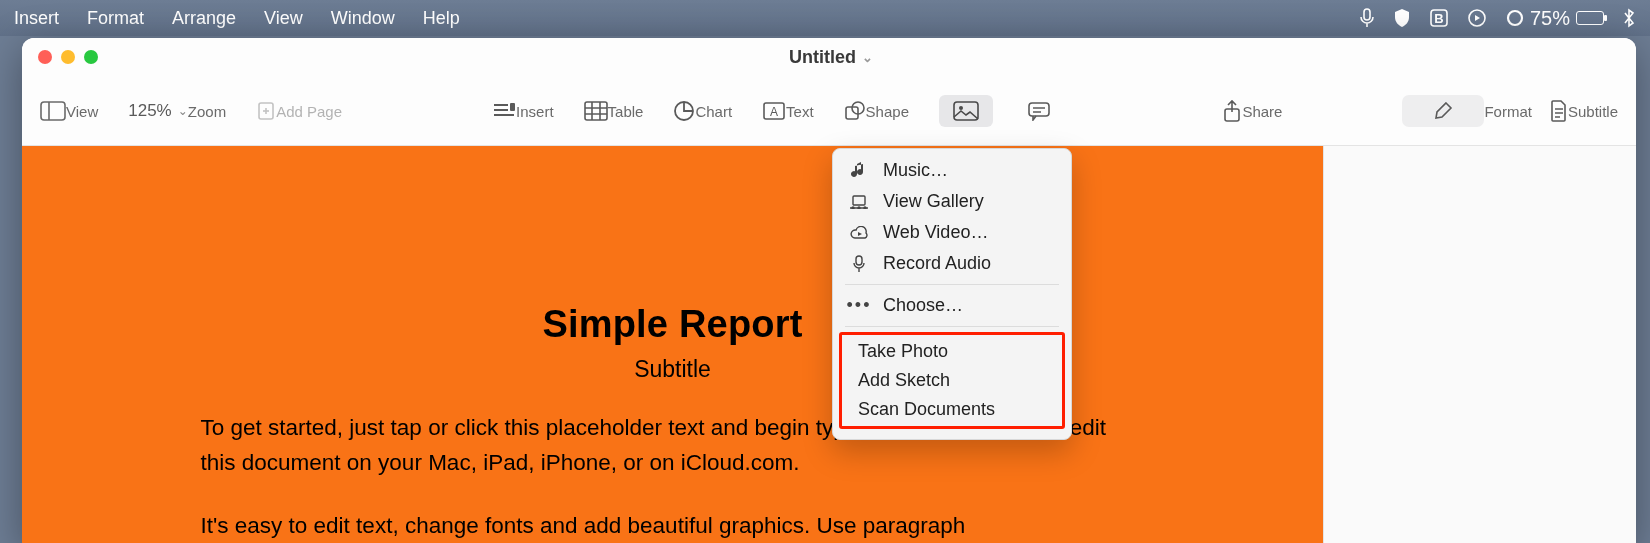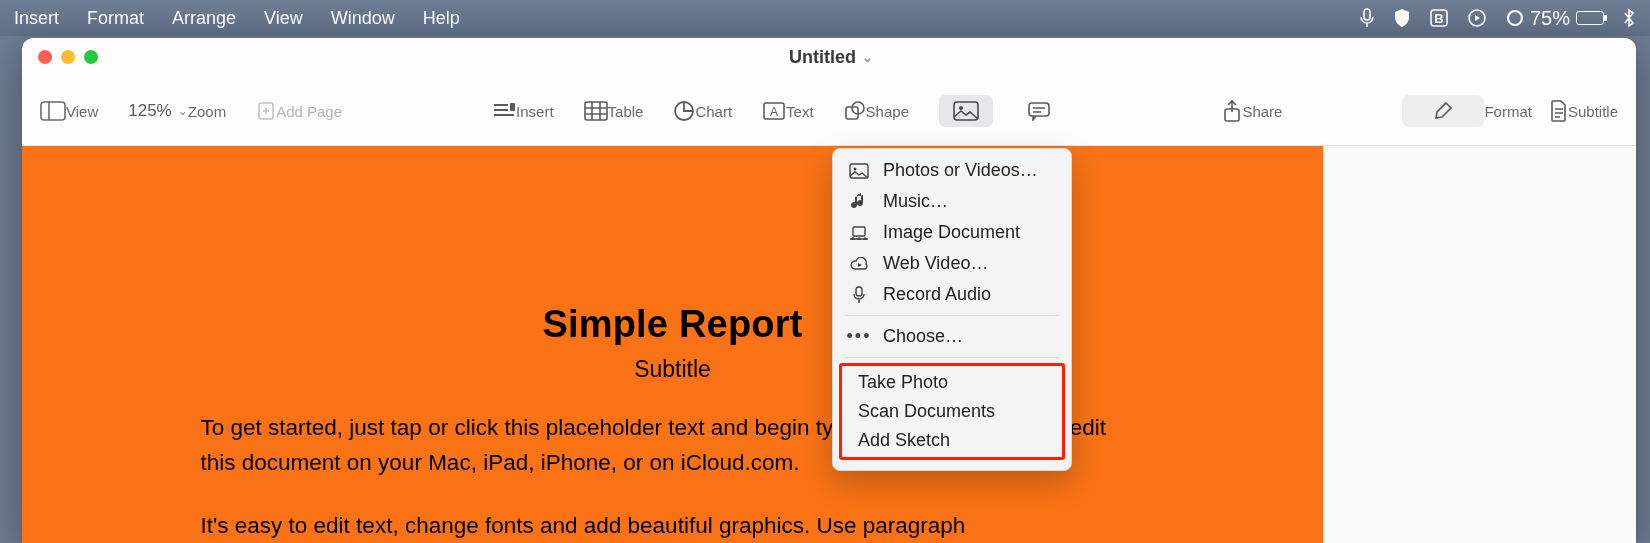--- a/index.html
+++ b/index.html
@@ -265,47 +265,37 @@
         <p>To get started, just tap or click this placeholder text and begin typing. You can view and edit this document on your Mac, iPad, iPhone, or on iCloud.com.</p>
         <p>It's easy to edit text, change fonts and add beautiful graphics. Use paragraph</p>
       </div>
     </div>
     <div class="inspector"></div>
   </div>
 
   <div class="dropdown">
     <div class="dd-item">
       <span class="mic">
-          <svg width="20" height="16" viewBox="0 0 20 16" fill="none" stroke="#444" stroke-width="1.4">
-            <rect x="1" y="1" width="18" height="14" rx="2"></rect>
-            <circle cx="6" cy="6" r="1.5" fill="#444" stroke="none"></circle>
-            <path d="M1 13l5-4 4 3 3-2 6 5"></path>
-          </svg>
-        </span>
-      <span>Photos or Videos…</span>
-    </div>
-    <div class="dd-item">
-      <span class="mic">
           <svg width="16" height="18" viewBox="0 0 16 18" fill="#444">
             <path d="M6 2v10a3 3 0 1 1-2-2.8V4l8-2v8a3 3 0 1 1-2-2.8V0L6 2z"></path>
           </svg>
         </span>
       <span>Music…</span>
     </div>
     <div class="dd-item">
       <span class="mic">
           <svg width="20" height="14" viewBox="0 0 20 14" fill="none" stroke="#444" stroke-width="1.4">
             <rect x="4" y="1" width="12" height="9" rx="1"></rect>
             <line x1="1" y1="13" x2="19" y2="13"></line>
             <circle cx="4" cy="13" r="1" fill="#444"></circle>
             <circle cx="10" cy="13" r="1" fill="#444"></circle>
             <circle cx="16" cy="13" r="1" fill="#444"></circle>
           </svg>
         </span>
-      <span>Image Document</span>
+      <span>View Gallery</span>
     </div>
     <div class="dd-item">
       <span class="mic">
           <svg width="20" height="14" viewBox="0 0 20 14" fill="none" stroke="#444" stroke-width="1.4">
             <path d="M6 12a4 4 0 1 1 1-7.9A5 5 0 0 1 17 7a3 3 0 0 1-1 5H6z"></path>
             <path d="M9 6l4 2-4 2z" fill="#444" stroke="none"></path>
           </svg>
         </span>
       <span>Web Video…</span>
     </div>
@@ -319,17 +309,17 @@
       <span>Record Audio</span>
     </div>
     <div class="dd-sep"></div>
     <div class="dd-item">
       <span class="mic" style="letter-spacing:2px;">•••</span>
       <span>Choose…</span>
     </div>
     <div class="dd-sep"></div>
     <div class="dd-sub-box">
       <div class="dd-sub">Take Photo</div>
+      <div class="dd-sub">Add Sketch</div>
       <div class="dd-sub">Scan Documents</div>
-      <div class="dd-sub">Add Sketch</div>
     </div>
   </div>
 </div>
 
 </body></html>

